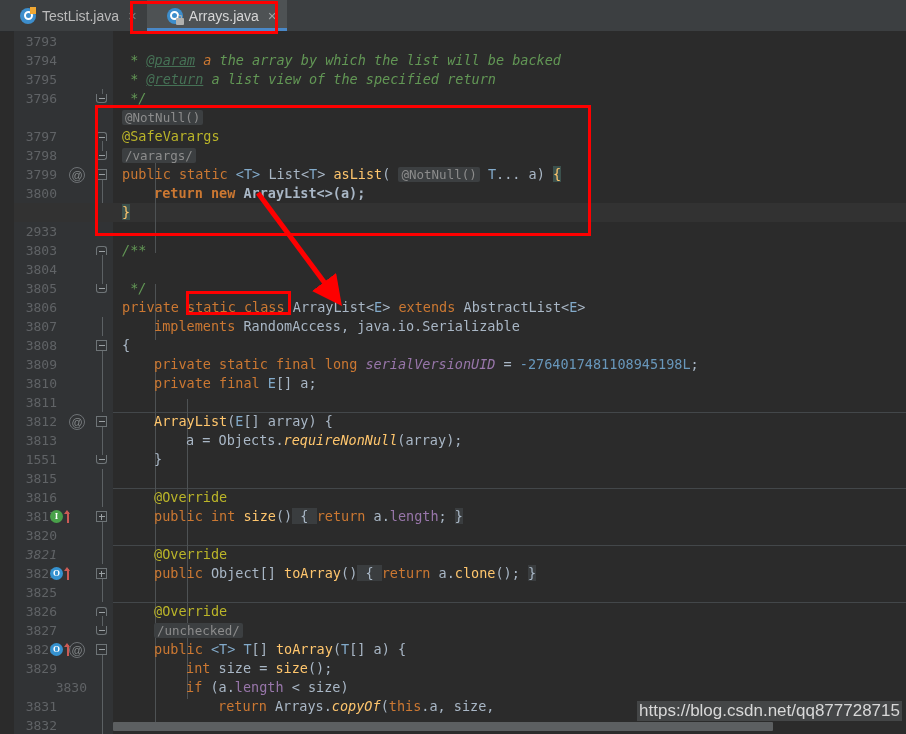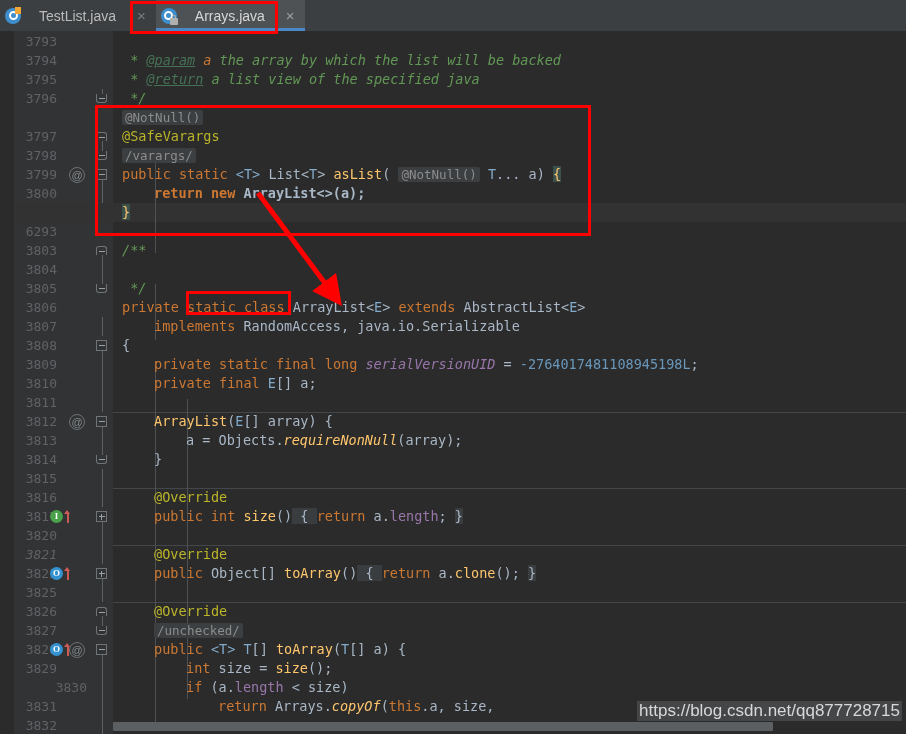--- a/index.html
+++ b/index.html
@@ -9,22 +9,22 @@
     font-family:"DejaVu Sans Mono","Liberation Mono",monospace;
     -webkit-font-smoothing:antialiased;
   }
   
   #tabbar{
     position:absolute;left:0;top:0;width:906px;height:31px;
     background:#3c3f41;border-bottom:1px solid #292b2d;
     display:flex;align-items:stretch;
   }
   .tab{
-    display:flex;align-items:center;gap:18px;
-    padding:0 10px 0 5px;position:relative;
+    display:flex;align-items:center;gap:6px;
+    padding:0 10px 0 20px;position:relative;
     font-family:"Liberation Sans","DejaVu Sans",sans-serif;
     font-size:14px;color:#bbbbbb;cursor:default;
   }
   .tab.active{background:#4e5254;color:#d6d6d6;}
   .tab.active:after{
     content:"";position:absolute;left:0;right:0;bottom:0;height:3px;background:#4a88c7;
   }
   .tab .label{white-space:nowrap;}
   .tab .closex{
     font-size:15px;color:#7a7d7f;margin-left:3px;line-height:1;
@@ -214,21 +214,21 @@
         <span class="lnum">3799</span>
         <span class="gmark at-mark">@</span>
       </div>
       <div class="gline" style="top: 153px;">
         <span class="lnum">3800</span>
       </div>
       <div class="gline" style="top: 172px;">
         <span class="lnum cur">3801</span>
       </div>
       <div class="gline" style="top: 191px;">
-        <span class="lnum">6293</span>
+        <span class="lnum">2933</span>
       </div>
       <div class="gline" style="top: 210px;">
         <span class="lnum">3803</span>
       </div>
       <div class="gline" style="top: 229px;">
         <span class="lnum">3804</span>
       </div>
       <div class="gline" style="top: 248px;">
         <span class="lnum">3805</span>
       </div>
@@ -251,21 +251,21 @@
         <span class="lnum">3811</span>
       </div>
       <div class="gline" style="top: 381px;">
         <span class="lnum">3812</span>
         <span class="gmark at-mark">@</span>
       </div>
       <div class="gline" style="top: 400px;">
         <span class="lnum">3813</span>
       </div>
       <div class="gline" style="top: 419px;">
-        <span class="lnum">3814</span>
+        <span class="lnum">1551</span>
       </div>
       <div class="gline" style="top: 438px;">
         <span class="lnum">3815</span>
       </div>
       <div class="gline" style="top: 457px;">
         <span class="lnum">3816</span>
       </div>
       <div class="gline" style="top: 476px;">
         <span class="lnum">3817</span>
         <span class="gmark impl-mark">
@@ -391,21 +391,21 @@
         <i></i>
       </div>
       <div class="fold-line" style="top: 624px; height: 4px;"></div>
       <div class="fold-line" style="top: 628px; height: 19px;"></div>
       <div class="fold-line" style="top: 647px; height: 19px;"></div>
       <div class="fold-line" style="top: 666px; height: 19px;"></div>
       <div class="fold-line" style="top: 685px; height: 19px;"></div>
     </div>
   <div id="code">
       <div class="row" style="top: 20px;"><span class="rowtext" style="padding-left: 9px;"><span class="jdoc"> * </span><span class="jdtag">@param</span><span class="jdoc"> </span><span class="jdpar">a</span><span class="jdoc"> the array by which the list will be backed</span></span></div>
-      <div class="row" style="top: 39px;"><span class="rowtext" style="padding-left: 9px;"><span class="jdoc"> * </span><span class="jdtag">@return</span><span class="jdoc"> a list view of the specified java</span></span></div>
+      <div class="row" style="top: 39px;"><span class="rowtext" style="padding-left: 9px;"><span class="jdoc"> * </span><span class="jdtag">@return</span><span class="jdoc"> a list view of the specified return</span></span></div>
       <div class="row" style="top: 58px;"><span class="rowtext" style="padding-left: 9px;"><span class="jdoc"> */</span></span></div>
       <div class="row" style="top: 77px;"><span class="rowtext" style="padding-left: 9px;"><span class="inlay">@NotNull()</span></span></div>
       <div class="row" style="top: 96px;"><span class="rowtext" style="padding-left: 9px;"><span class="ann">@SafeVarargs</span></span></div>
       <div class="row" style="top: 115px;"><span class="rowtext" style="padding-left: 9px;"><span class="inlay">/varargs/</span></span></div>
       <div class="row" style="top: 134px;"><span class="rowtext" style="padding-left: 9px;"><span class="kw">public</span><span class="ident"> </span><span class="kw">static</span><span class="ident"> </span><span class="gen">&lt;T&gt;</span><span class="ident"> </span><span class="typ">List</span><span class="ident">&lt;</span><span class="gen">T</span><span class="ident">&gt; </span><span class="mth">asList</span><span class="ident">( </span><span class="inlay">@NotNull()</span><span class="ident"> </span><span class="gen">T</span><span class="ident">... a) </span><span class="brace-hl">{</span></span></div>
       <div class="row" style="top: 153px;"><span class="rowtext" style="padding-left: 41px; font-weight: bold;"><span class="kw">return</span><span class="ident"> </span><span class="kw">new</span><span class="ident"> </span><span class="typ">ArrayList</span><span class="ident">&lt;&gt;(a);</span></span></div>
       <div class="row cur" style="top: 172px;"><div class="row-hl-full"></div><span class="rowtext" style="padding-left: 9px;"><span class="brace-hl">}</span></span></div>
       <div class="row" style="top: 191px;"><span class="rowtext" style="padding-left: 9px;"></span></div>
       <div class="row" style="top: 210px;"><span class="rowtext" style="padding-left: 9px;"><span class="jdoc">/**</span></span></div>
       <div class="row" style="top: 248px;"><span class="rowtext" style="padding-left: 9px;"><span class="jdoc"> */</span></span></div>

